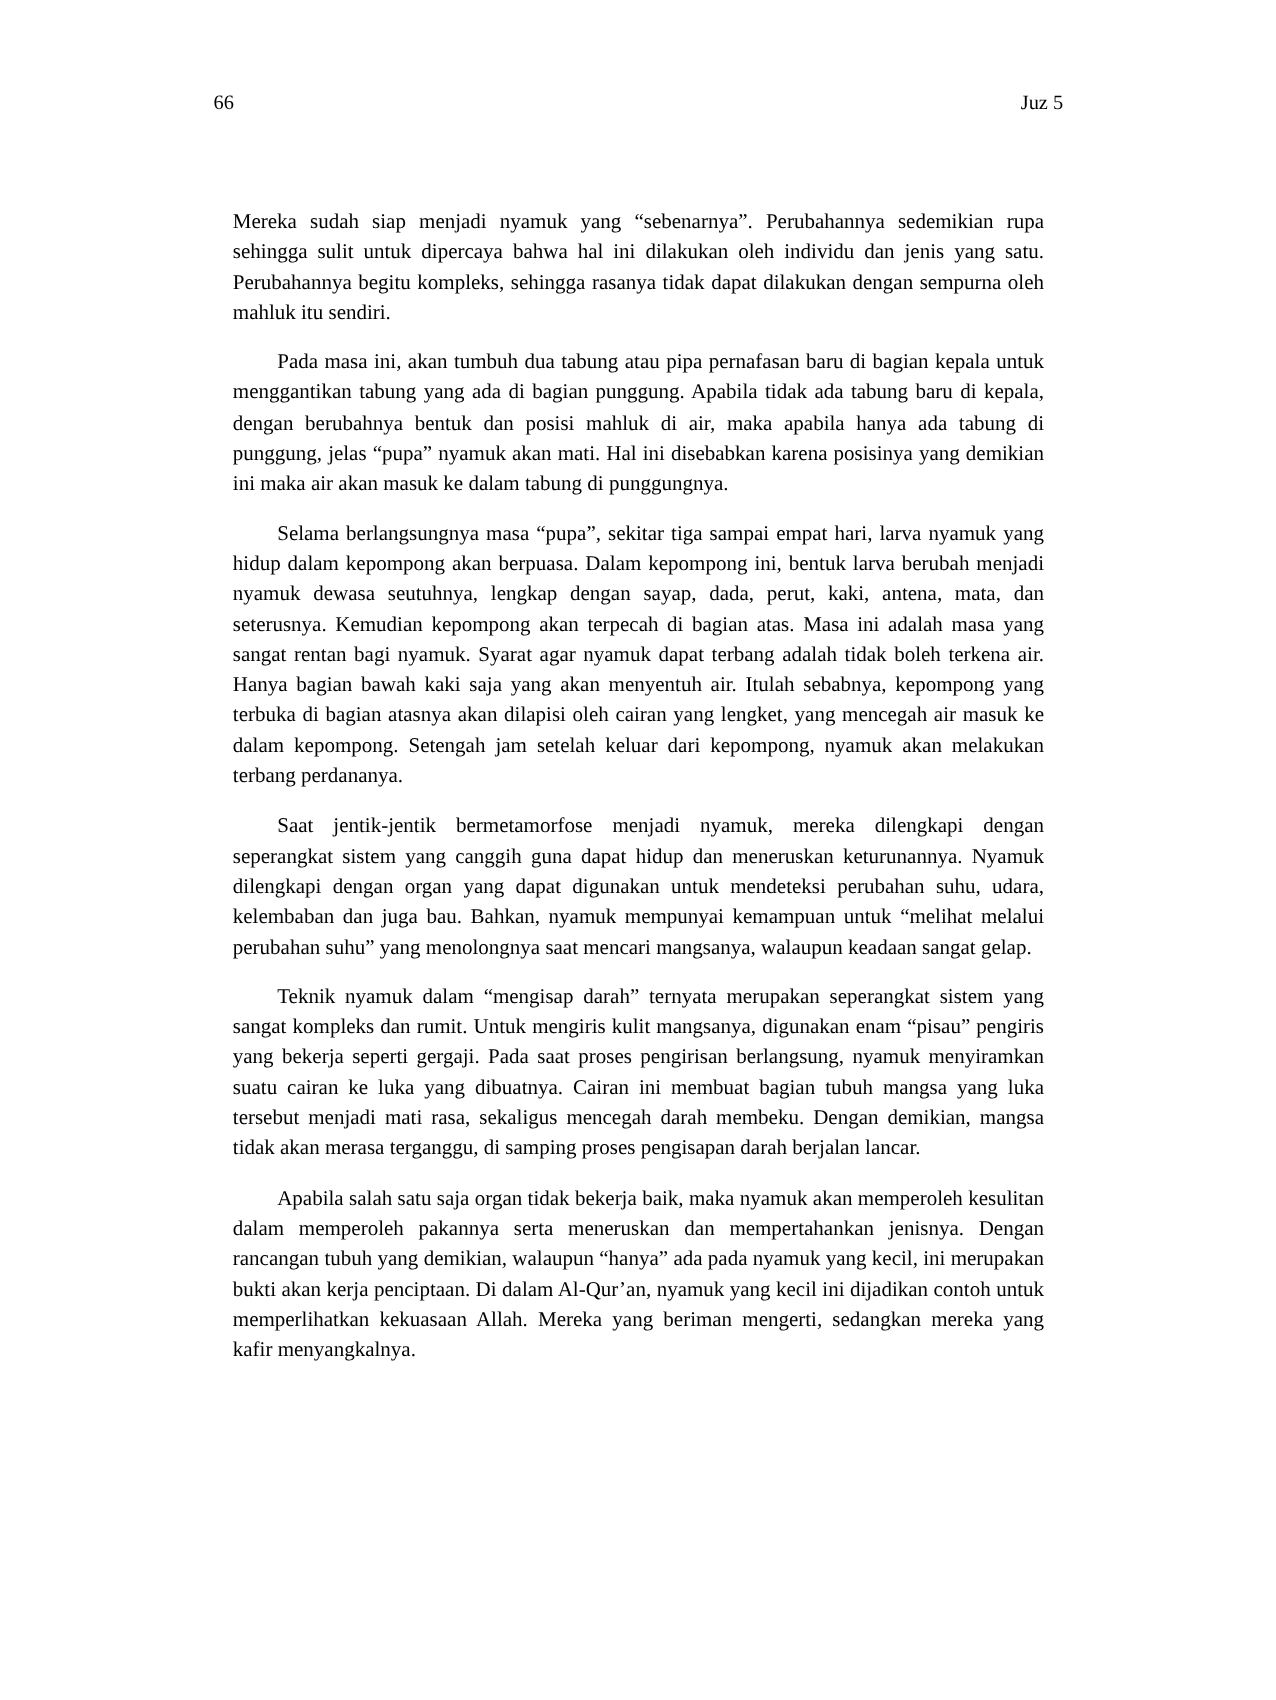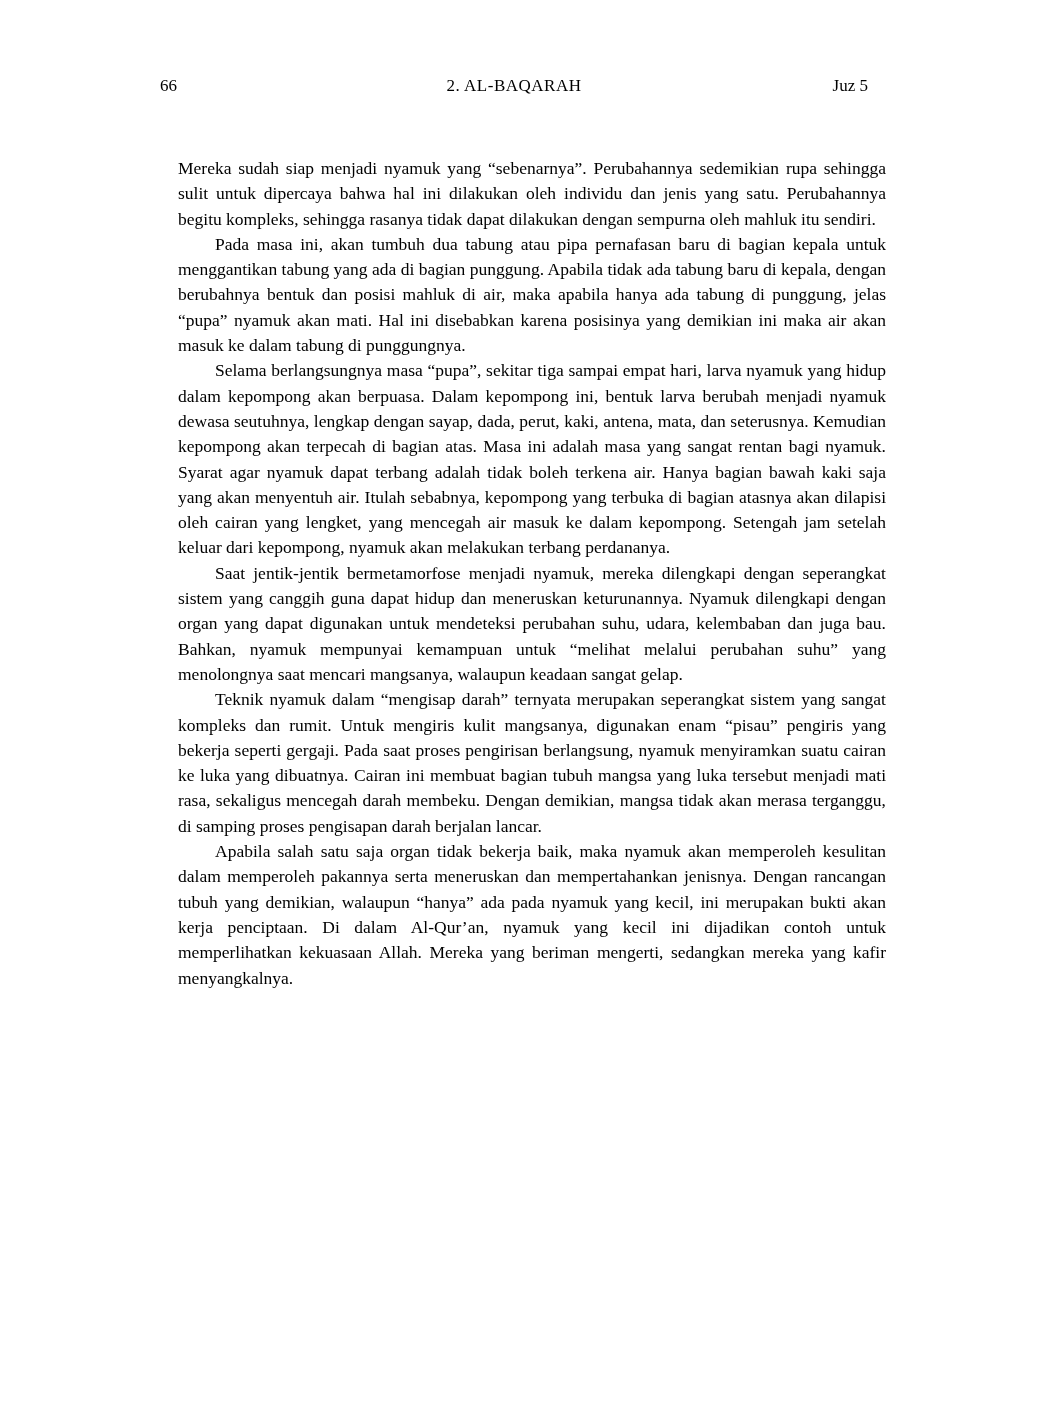--- a/index.html
+++ b/index.html
@@ -13,21 +13,21 @@
     height: 1417px;
     margin: 0 auto;
     background: #ffffff;
     font-family: "Liberation Serif", serif;
     color: #000000;
     overflow: hidden;
   }
   .running-header {
     position: absolute;
     top: 76px;
-    left: 160px;
+    left: 178px;
     width: 708px;
     display: flex;
     align-items: baseline;
     font-size: 17px;
   }
   .running-header .page-number {
     flex: 1;
     text-align: left;
   }
   .running-header .surah-title {
@@ -42,34 +42,33 @@
   .content {
     position: absolute;
     top: 156px;
     left: 178px;
     width: 708px;
     font-size: 17.5px;
     line-height: 25.3px;
     text-align: justify;
   }
   .content p {
-    margin: 0;
+    margin: 16px;
   }
   .content p.indent {
     text-indent: 37px;
   }
 </style>
 </head>
 <body>
 
 <div class="page">
 
   <div class="running-header">
     <span class="page-number">66</span>
-    <span class="surah-title">2. AL-BAQARAH</span>
     <span class="juz-label">Juz 5</span>
   </div>
 
   <div class="content">
     <p>Mereka sudah siap menjadi nyamuk yang “sebenarnya”. Perubahannya sedemikian rupa sehingga sulit untuk dipercaya bahwa hal ini dilakukan oleh individu dan jenis yang satu. Perubahannya begitu kompleks, sehingga rasanya tidak dapat dilakukan dengan sempurna oleh mahluk itu sendiri.</p>
     <p class="indent">Pada masa ini, akan tumbuh dua tabung atau pipa pernafasan baru di bagian kepala untuk menggantikan tabung yang ada di bagian punggung. Apabila tidak ada tabung baru di kepala, dengan berubahnya bentuk dan posisi mahluk di air, maka apabila hanya ada tabung di punggung, jelas “pupa” nyamuk akan mati. Hal ini disebabkan karena posisinya yang demikian ini maka air akan masuk ke dalam tabung di punggungnya.</p>
     <p class="indent">Selama berlangsungnya masa “pupa”, sekitar tiga sampai empat hari, larva nyamuk yang hidup dalam kepompong akan berpuasa. Dalam kepompong ini, bentuk larva berubah menjadi nyamuk dewasa seutuhnya, lengkap dengan sayap, dada, perut, kaki, antena, mata, dan seterusnya. Kemudian kepompong akan terpecah di bagian atas. Masa ini adalah masa yang sangat rentan bagi nyamuk. Syarat agar nyamuk dapat terbang adalah tidak boleh terkena air. Hanya bagian bawah kaki saja yang akan menyentuh air. Itulah sebabnya, kepompong yang terbuka di bagian atasnya akan dilapisi oleh cairan yang lengket, yang mencegah air masuk ke dalam kepompong. Setengah jam setelah keluar dari kepompong, nyamuk akan melakukan terbang perdananya.</p>
     <p class="indent">Saat jentik-jentik bermetamorfose menjadi nyamuk, mereka dilengkapi dengan seperangkat sistem yang canggih guna dapat hidup dan meneruskan keturunannya. Nyamuk dilengkapi dengan organ yang dapat digunakan untuk mendeteksi perubahan suhu, udara, kelembaban dan juga bau. Bahkan, nyamuk mempunyai kemampuan untuk “melihat melalui perubahan suhu” yang menolongnya saat mencari mangsanya, walaupun keadaan sangat gelap.</p>
     <p class="indent">Teknik nyamuk dalam “mengisap darah” ternyata merupakan seperangkat sistem yang sangat kompleks dan rumit. Untuk mengiris kulit mangsanya, digunakan enam “pisau” pengiris yang bekerja seperti gergaji. Pada saat proses pengirisan berlangsung, nyamuk menyiramkan suatu cairan ke luka yang dibuatnya. Cairan ini membuat bagian tubuh mangsa yang luka tersebut menjadi mati rasa, sekaligus mencegah darah membeku. Dengan demikian, mangsa tidak akan merasa terganggu, di samping proses pengisapan darah berjalan lancar.</p>
     <p class="indent">Apabila salah satu saja organ tidak bekerja baik, maka nyamuk akan memperoleh kesulitan dalam memperoleh pakannya serta meneruskan dan mempertahankan jenisnya. Dengan rancangan tubuh yang demikian, walaupun “hanya” ada pada nyamuk yang kecil, ini merupakan bukti akan kerja penciptaan. Di dalam Al-Qur’an, nyamuk yang kecil ini dijadikan contoh untuk memperlihatkan kekuasaan Allah. Mereka yang beriman mengerti, sedangkan mereka yang kafir menyangkalnya.</p>

